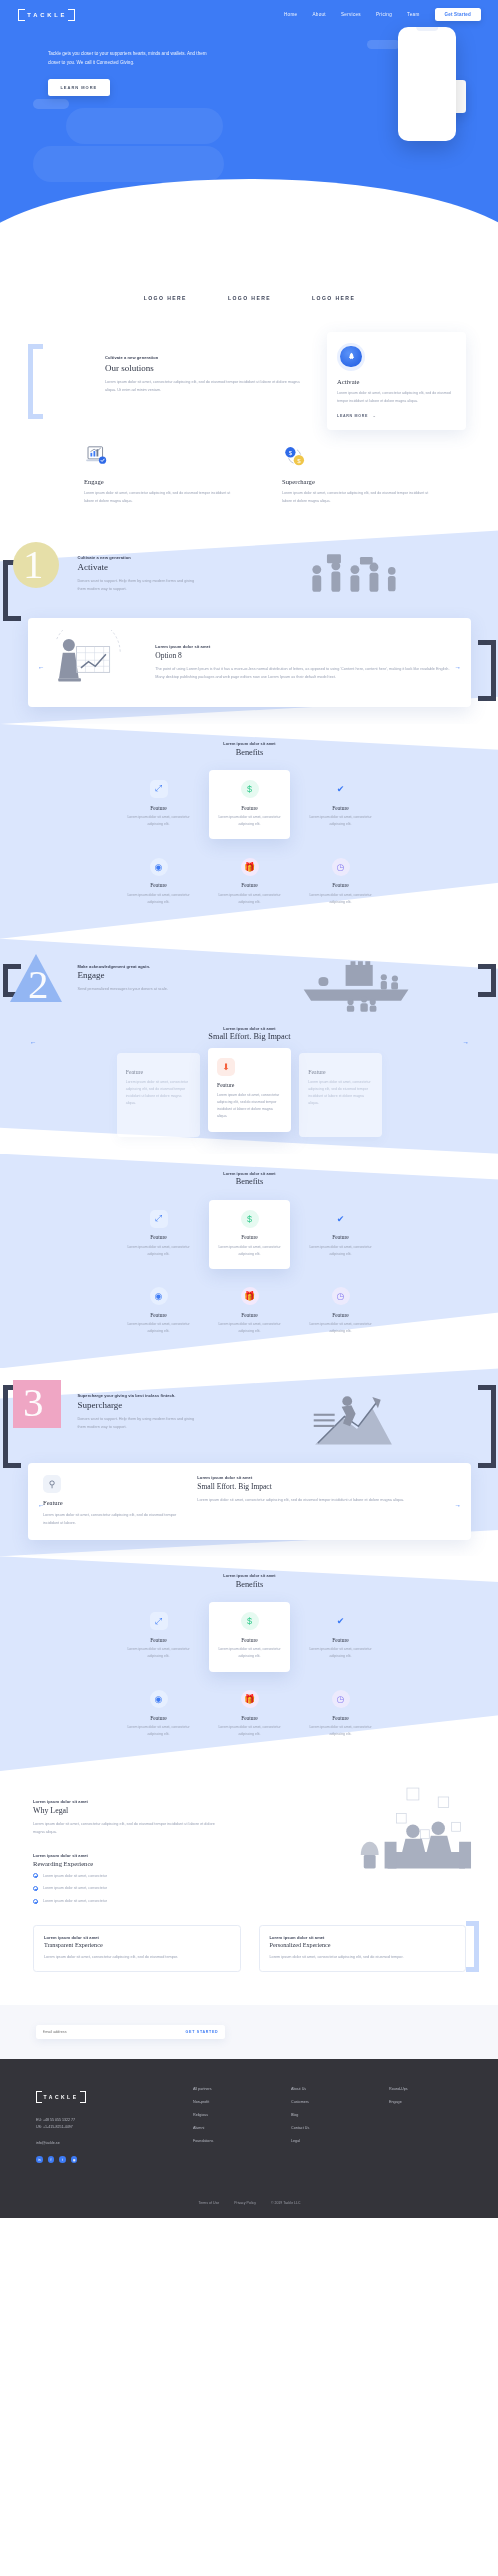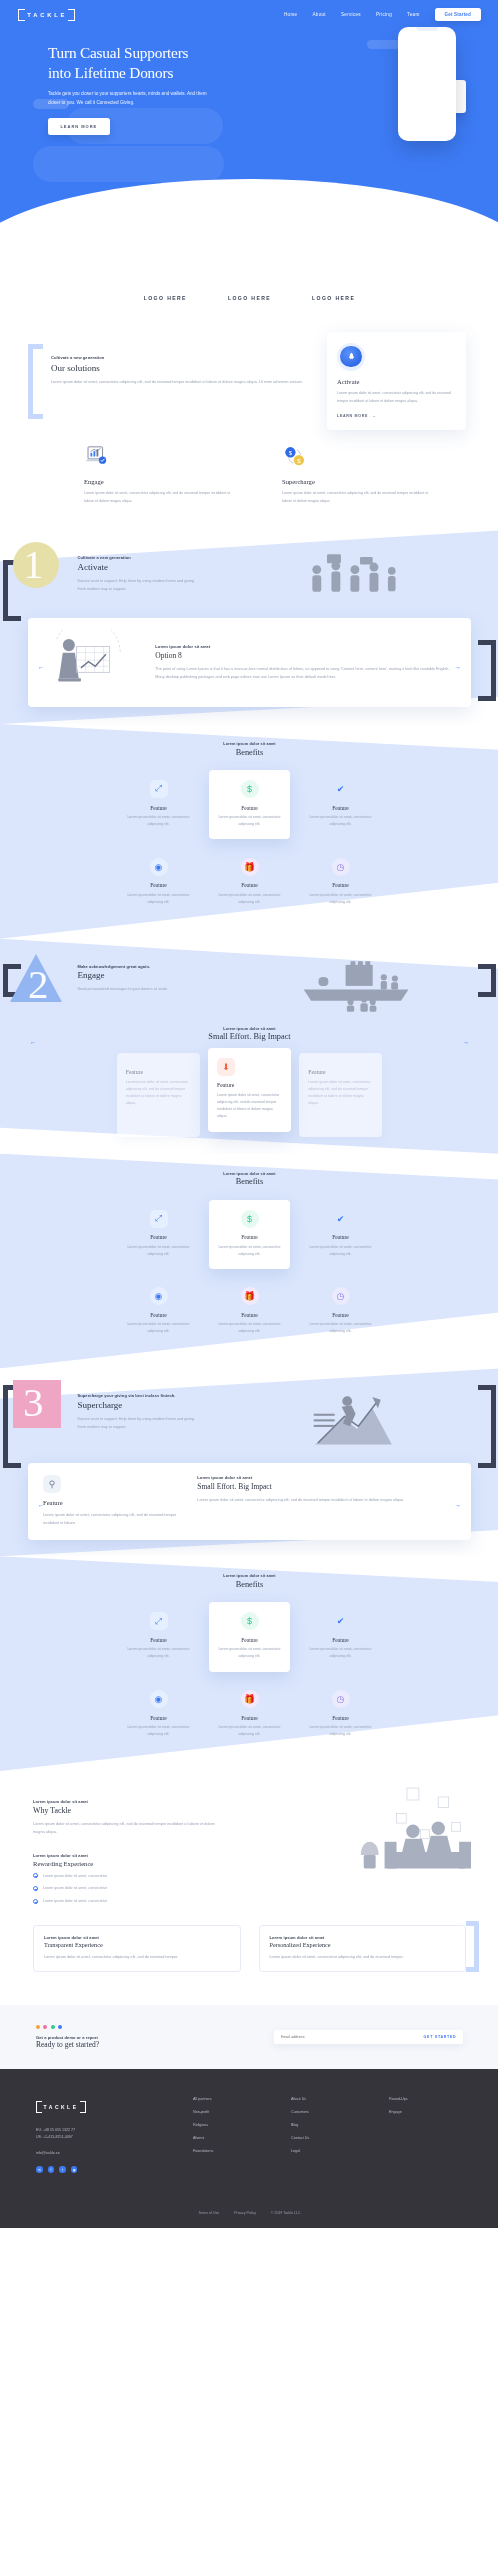--- a/index.html
+++ b/index.html
@@ -68,21 +68,21 @@
   .logos { display:flex; justify-content:center; gap:41px; padding:21.5px 0 18px; }
   .logo-item { font-size:5.1px; font-weight:700; letter-spacing:1.4px; color:#3b4257; }
 
   
   .sol-wrap { position:relative; padding:13.3px 33px 25px; }
   .bracket-l {
     position:absolute; left:28px; top:25px; width:15px; height:75px;
     border-left:5.8px solid #c6d8fb; border-top:5.8px solid #c6d8fb; border-bottom:5.8px solid #c6d8fb;
   }
   .sol-row { display:flex; gap:15px; align-items:flex-start; }
-  .sol-intro { flex:1; padding:23px 5px 0 18px; }
+  .sol-intro { flex:1; padding:23px 5px 0 35px;margin-left:37px; }
   .eyebrow { font-size:4px; font-weight:700; color:#3b4257; letter-spacing:0.1px; }
   .sol-title { font-size:9px; margin-top:3.3px; font-weight:400; color:#2f3545; }
   .muted { color:#9aa2b5; font-size:3.8px; line-height:2.1; margin-top:5.8px; }
   .card {
     background:#fff; border-radius:4.1px; box-shadow:0 4.1px 16.6px rgba(60,90,160,.12);
     padding:10.8px 10px 11.6px; width:139px;
   }
   .icon-circle { width:21.5px; height:21.5px; border-radius:50%; position:relative; }
   .ic-blue { background:radial-gradient(circle at 40% 35%, #5b93f8 0%, #2f6ae8 70%); }
   .ic-halo { background:#e9f0ff; width:28px; height:28px; display:flex; align-items:center; justify-content:center; border-radius:50%; }
@@ -213,24 +213,20 @@
       <div class="nav-link">Home</div>
       <div class="nav-link">About</div>
       <div class="nav-link">Services</div>
       <div class="nav-link">Pricing</div>
       <div class="nav-link">Team</div>
       <div class="nav-cta">Get Started</div>
     </div>
   </div>
 
   <div class="hero-body">
-    <div class="hero-h1 serif">
-      <div>Turn Casual Supporters</div>
-      <div>into Lifetime Donors</div>
-    </div>
     <div class="hero-sub">Tackle gets you closer to your supporters hearts, minds and wallets. And them closer to you. We call it Connected Giving.</div>
     <div class="hero-btn">LEARN MORE</div>
   </div>
 
   <div class="phone-sq"></div>
   <div class="phone"></div>
 
   <div class="hero-wave2"></div>
   <div class="hero-green"></div>
   <div class="hero-yellow"></div>
@@ -601,21 +597,21 @@
       <circle cx="152" cy="60" r="9"></circle>
         <path d="M142 70h22l6 24h-34z"></path>
       <path d="M48 96c0-12 6-18 12-18s12 6 12 18z" opacity=".7"></path>
         <rect x="52" y="96" width="16" height="18" rx="2"></rect>
     </svg>
   </div>
   <div class="brk-right"></div>
 
   <div style="max-width:191px;">
     <div class="eyebrow">Lorem ipsum dolor sit amet</div>
-    <div class="why-title serif">Why Tackle</div>
+    <div class="why-title serif">Why Legal</div>
     <div class="muted">Lorem ipsum dolor sit amet, consectetur adipiscing elit, sed do eiusmod tempor incididunt ut labore et dolore magna aliqua.</div>
   </div>
 
   <div class="why-sub" style="max-width:191px;">
     <div class="eyebrow">Lorem ipsum dolor sit amet</div>
     <div class="why-title serif" style="font-size:6.6px;">Rewarding Experience</div>
     <div class="check-line">
         <span class="chk"></span>
         <span>Lorem ipsum dolor sit amet, consectetur</span>
       </div>
@@ -637,30 +633,20 @@
     </div>
     <div class="why-col why-card">
       <div class="eyebrow">Lorem ipsum dolor sit amet</div>
       <div class="why-title serif" style="font-size:6.2px;">Personalized Experience</div>
       <div class="muted">Lorem ipsum dolor sit amet, consectetur adipiscing elit, sed do eiusmod tempor.</div>
     </div>
   </div>
 </div>
 
 <div class="news">
-  <div class="news-left">
-    <div class="dots">
-      <div class="dot" style="background:#f0a23c;"></div>
-      <div class="dot" style="background:#ef6fa6;"></div>
-      <div class="dot" style="background:#2fc98a;"></div>
-      <div class="dot" style="background:#3d7bf5;"></div>
-    </div>
-    <div class="eyebrow">Get a product demo or a report</div>
-    <div class="news-h serif">Ready to get started?</div>
-  </div>
   <div class="news-form">
     <input class="news-input" placeholder="Email address" style="">
     <div class="news-btn">GET STARTED</div>
   </div>
 </div>
 
 <div class="footer">
   <div class="f-row">
     <div class="f-brand">
       <div class="f-logo"><span>TACKLE</span><i></i></div>

